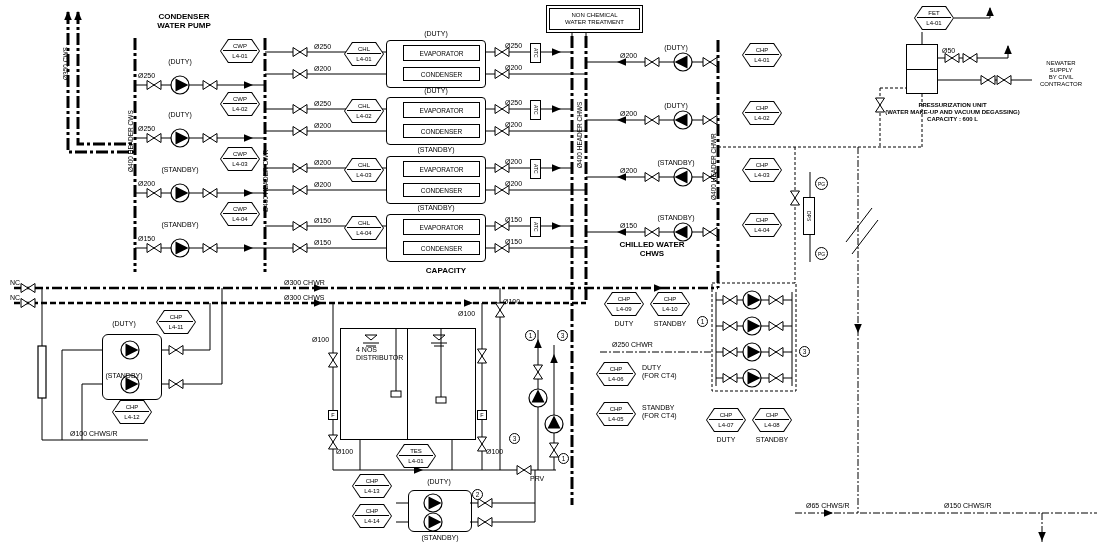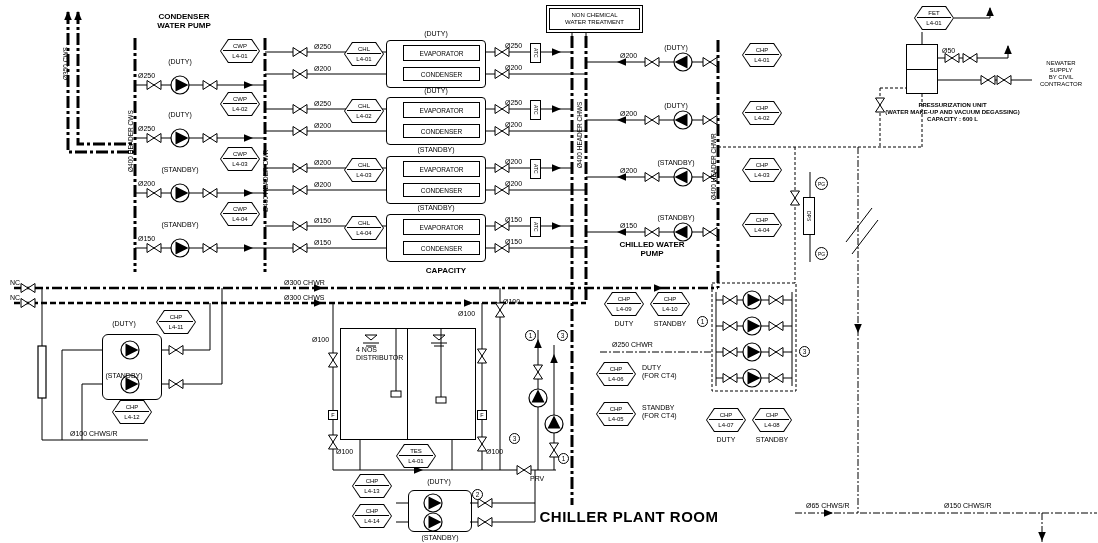--- a/index.html
+++ b/index.html
@@ -203,22 +203,21 @@
   <use href="#arr" transform="translate(830,513)"></use>
   <use href="#arr" transform="translate(858,330) rotate(90)"></use>
   <use href="#arr" transform="translate(1042,538) rotate(90)"></use>
 </g>
 </svg>
 
 <div class="lbl b f8" style="left:148px;top:12px;width:72px">CONDENSER
 WATER PUMP</div>
 <div class="lbl b f8" style="left:416px;top:266px;width:60px">CAPACITY</div>
 <div class="lbl b f8" style="left:610px;top:240px;width:84px">CHILLED WATER
-PUMP</div>
-<div class="lbl b f15" style="left:534px;top:508px;width:190px">CHILLER PLANT ROOM</div>
+CHWS</div>
 
 <div class="vlbl" style="left:62px;top:80px">Ø350 CWS</div>
 <div class="vlbl" style="left:127px;top:172px">Ø400 HEADER CWS</div>
 <div class="vlbl" style="left:262px;top:212px">Ø400 HEADER CWR</div>
 <div class="vlbl" style="left:576px;top:168px">Ø400 HEADER CHWS</div>
 <div class="vlbl" style="left:710px;top:200px">Ø400 HEADER CHWR</div>
 
 <div class="lbl" style="left:146px;top:58px;width:68px">(DUTY)</div>
 <div class="lbl lft" style="left:138px;top:72px;width:26px">Ø250</div>
 <div class="hex" style="left:220px;top:39px">

